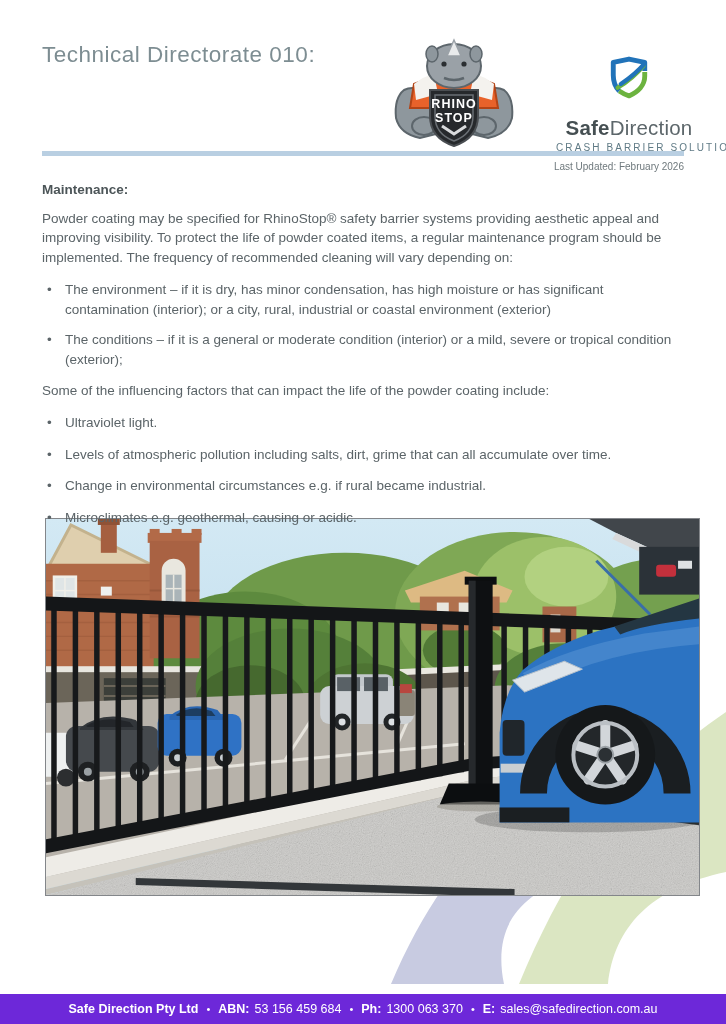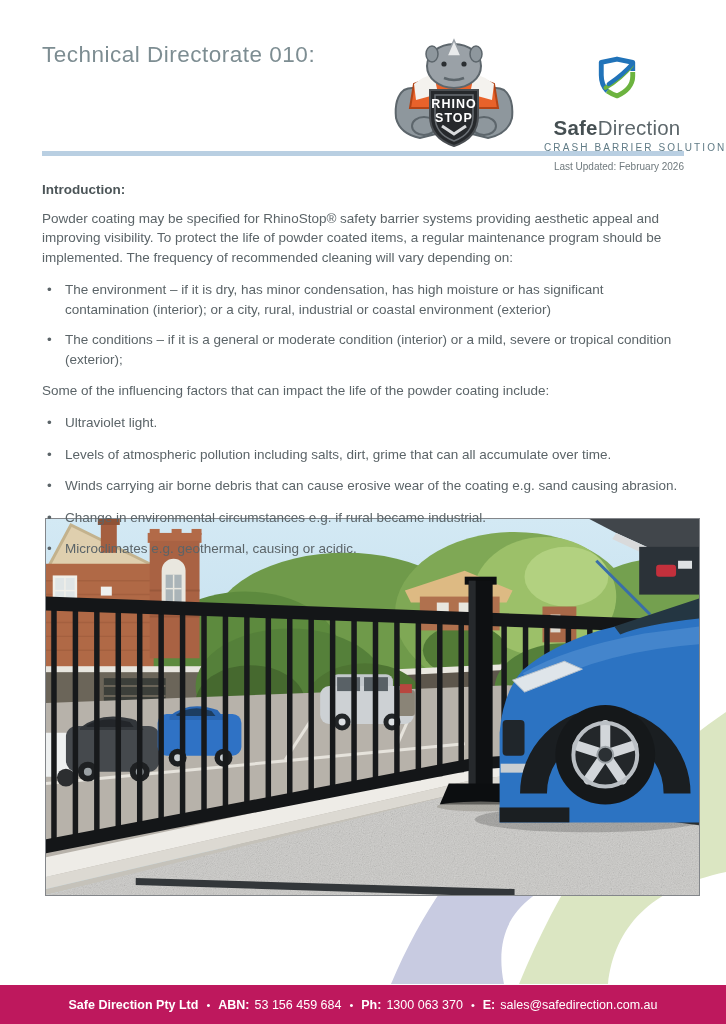--- a/index.html
+++ b/index.html
@@ -9,21 +9,21 @@
   .page { position:relative; width:726px; height:1024px; margin:0 auto; background:#ffffff; overflow:hidden; }
 
   
   .stripes { position:absolute; left:0; top:0; width:726px; height:1024px; z-index:0; }
 
   
   .doc-number { position:absolute; left:42px; top:42px; font-size:22.5px; letter-spacing:.5px; color:#7d8d92; z-index:2; }
   .title { position:absolute; left:42px; top:84px; font-size:25px; font-weight:bold; letter-spacing:.3px; color:#4d575a; z-index:2; }
   .subtitle { position:absolute; left:42px; top:117px; font-size:16.5px; font-weight:bold; letter-spacing:.2px; color:#5b676b; z-index:2; }
   .rhino-logo { position:absolute; left:386px; top:38px; width:136px; height:112px; z-index:2; }
-  .sd-logo { position:absolute; left:544px; top:42px; width:146px; z-index:2; text-align:center; }
+  .sd-logo { position:absolute; left:556px; top:42px; width:146px; z-index:2; text-align:center; }
   .sd-shield { width:64px; height:72px; display:block; margin:0 auto 2px auto; }
   .sd-wordmark { font-size:20.5px; color:#5c666a; letter-spacing:.2px; white-space:nowrap; }
   .sd-wordmark b { color:#454f52; }
   .sd-tagline { font-size:10px; letter-spacing:2.1px; color:#5f7a85; margin-top:2px; white-space:nowrap; }
   .rule { position:absolute; left:42px; top:151px; width:642px; height:5px; background:#b9cfe2; z-index:2; }
   .last-updated { position:absolute; left:42px; top:161px; width:642px; text-align:right; font-size:10px; color:#6f797d; z-index:2; }
 
   
   .content { position:absolute; left:42px; top:180px; width:643px; z-index:2; color:#5b6468; font-size:13.5px; line-height:1.45; }
   .content h3 { font-size:13.5px; font-weight:bold; color:#4c5558; margin-bottom:9px; }
@@ -31,21 +31,21 @@
   ul.bullets { list-style:none; margin-bottom:2px; }
   ul.bullets li { position:relative; padding-left:23px; margin-bottom:11px; }
   ul.bullets li::before { content:"\2022"; position:absolute; left:5px; top:0; color:#5b6468; }
   ul.factors li { margin-bottom:12px; }
 
   
   .photo { position:absolute; left:45px; top:518px; width:655px; height:378px; border:1px solid #83868a; background:#cfe7f3; z-index:1; }
   .photo svg { display:block; width:653px; height:376px; }
 
   
-  .footer { position:absolute; left:0; bottom:0; width:726px; height:39px; background:#be185d; color:#ffffff; display:flex; align-items:center; justify-content:center; font-size:12.5px; z-index:3; white-space:nowrap; }
+  .footer { position:absolute; left:0; bottom:0; width:726px; height:30px; background:#6d28d9; color:#ffffff; display:flex; align-items:center; justify-content:center; font-size:12.5px; z-index:3; white-space:nowrap; }
   .footer b { font-weight:bold; }
   .footer .sep { margin:0 8px; font-size:11px; }
   .footer .lbl { margin-right:5px; }
 </style>
 </head>
 <body>
 
 <div class="page">
 
   <svg class="stripes" viewBox="0 0 726 1024" preserveAspectRatio="none">
@@ -94,33 +94,32 @@
       <path d="M88,18 C76,32 62,44 44,56" fill="none" stroke="#2173b9" stroke-width="8" stroke-linecap="round"></path>
     </svg>
     <div class="sd-wordmark"><b>Safe</b><span>Direction</span></div>
     <div class="sd-tagline">CRASH BARRIER SOLUTIONS</div>
   </div>
 
   <div class="rule"></div>
   <div class="last-updated">Last Updated: February 2026</div>
 
   <div class="content">
-    <h3>Introduction:</h3>
+    <h3>Maintenance:</h3>
     <p>Powder coating may be specified for RhinoStop® safety barrier systems providing aesthetic appeal and improving visibility. To protect the life of powder coated items, a regular maintenance program should be implemented. The frequency of recommended cleaning will vary depending on:</p>
     <ul class="bullets">
 
     <li><span>The environment – if it is dry, has minor condensation, has high moisture or has significant contamination (interior); or a city, rural, industrial or coastal environment (exterior)</span></li>
         <li><span>The conditions – if it is a general or moderate condition (interior) or a mild, severe or tropical condition (exterior);</span></li>
       </ul>
     <p>Some of the influencing factors that can impact the life of the powder coating include:</p>
     <ul class="bullets factors">
 
     <li><span>Ultraviolet light.</span></li>
         <li><span>Levels of atmospheric pollution including salts, dirt, grime that can all accumulate over time.</span></li>
-        <li><span>Winds carrying air borne debris that can cause erosive wear of the coating e.g. sand causing abrasion.</span></li>
         <li><span>Change in environmental circumstances e.g. if rural became industrial.</span></li>
         <li><span>Microclimates e.g. geothermal, causing or acidic.</span></li>
       </ul>
   </div>
 
   <div class="photo" role="img" aria-label="Black powder coated balustrade on a balcony with a blue car parked beside it and a car park, brick building and trees below">
     <svg viewBox="0 0 655 378" preserveAspectRatio="none">
       <defs>
         <linearGradient id="sky" x1="0" y1="0" x2="0" y2="1">
           <stop offset="0" stop-color="#d3e9f4"></stop>

